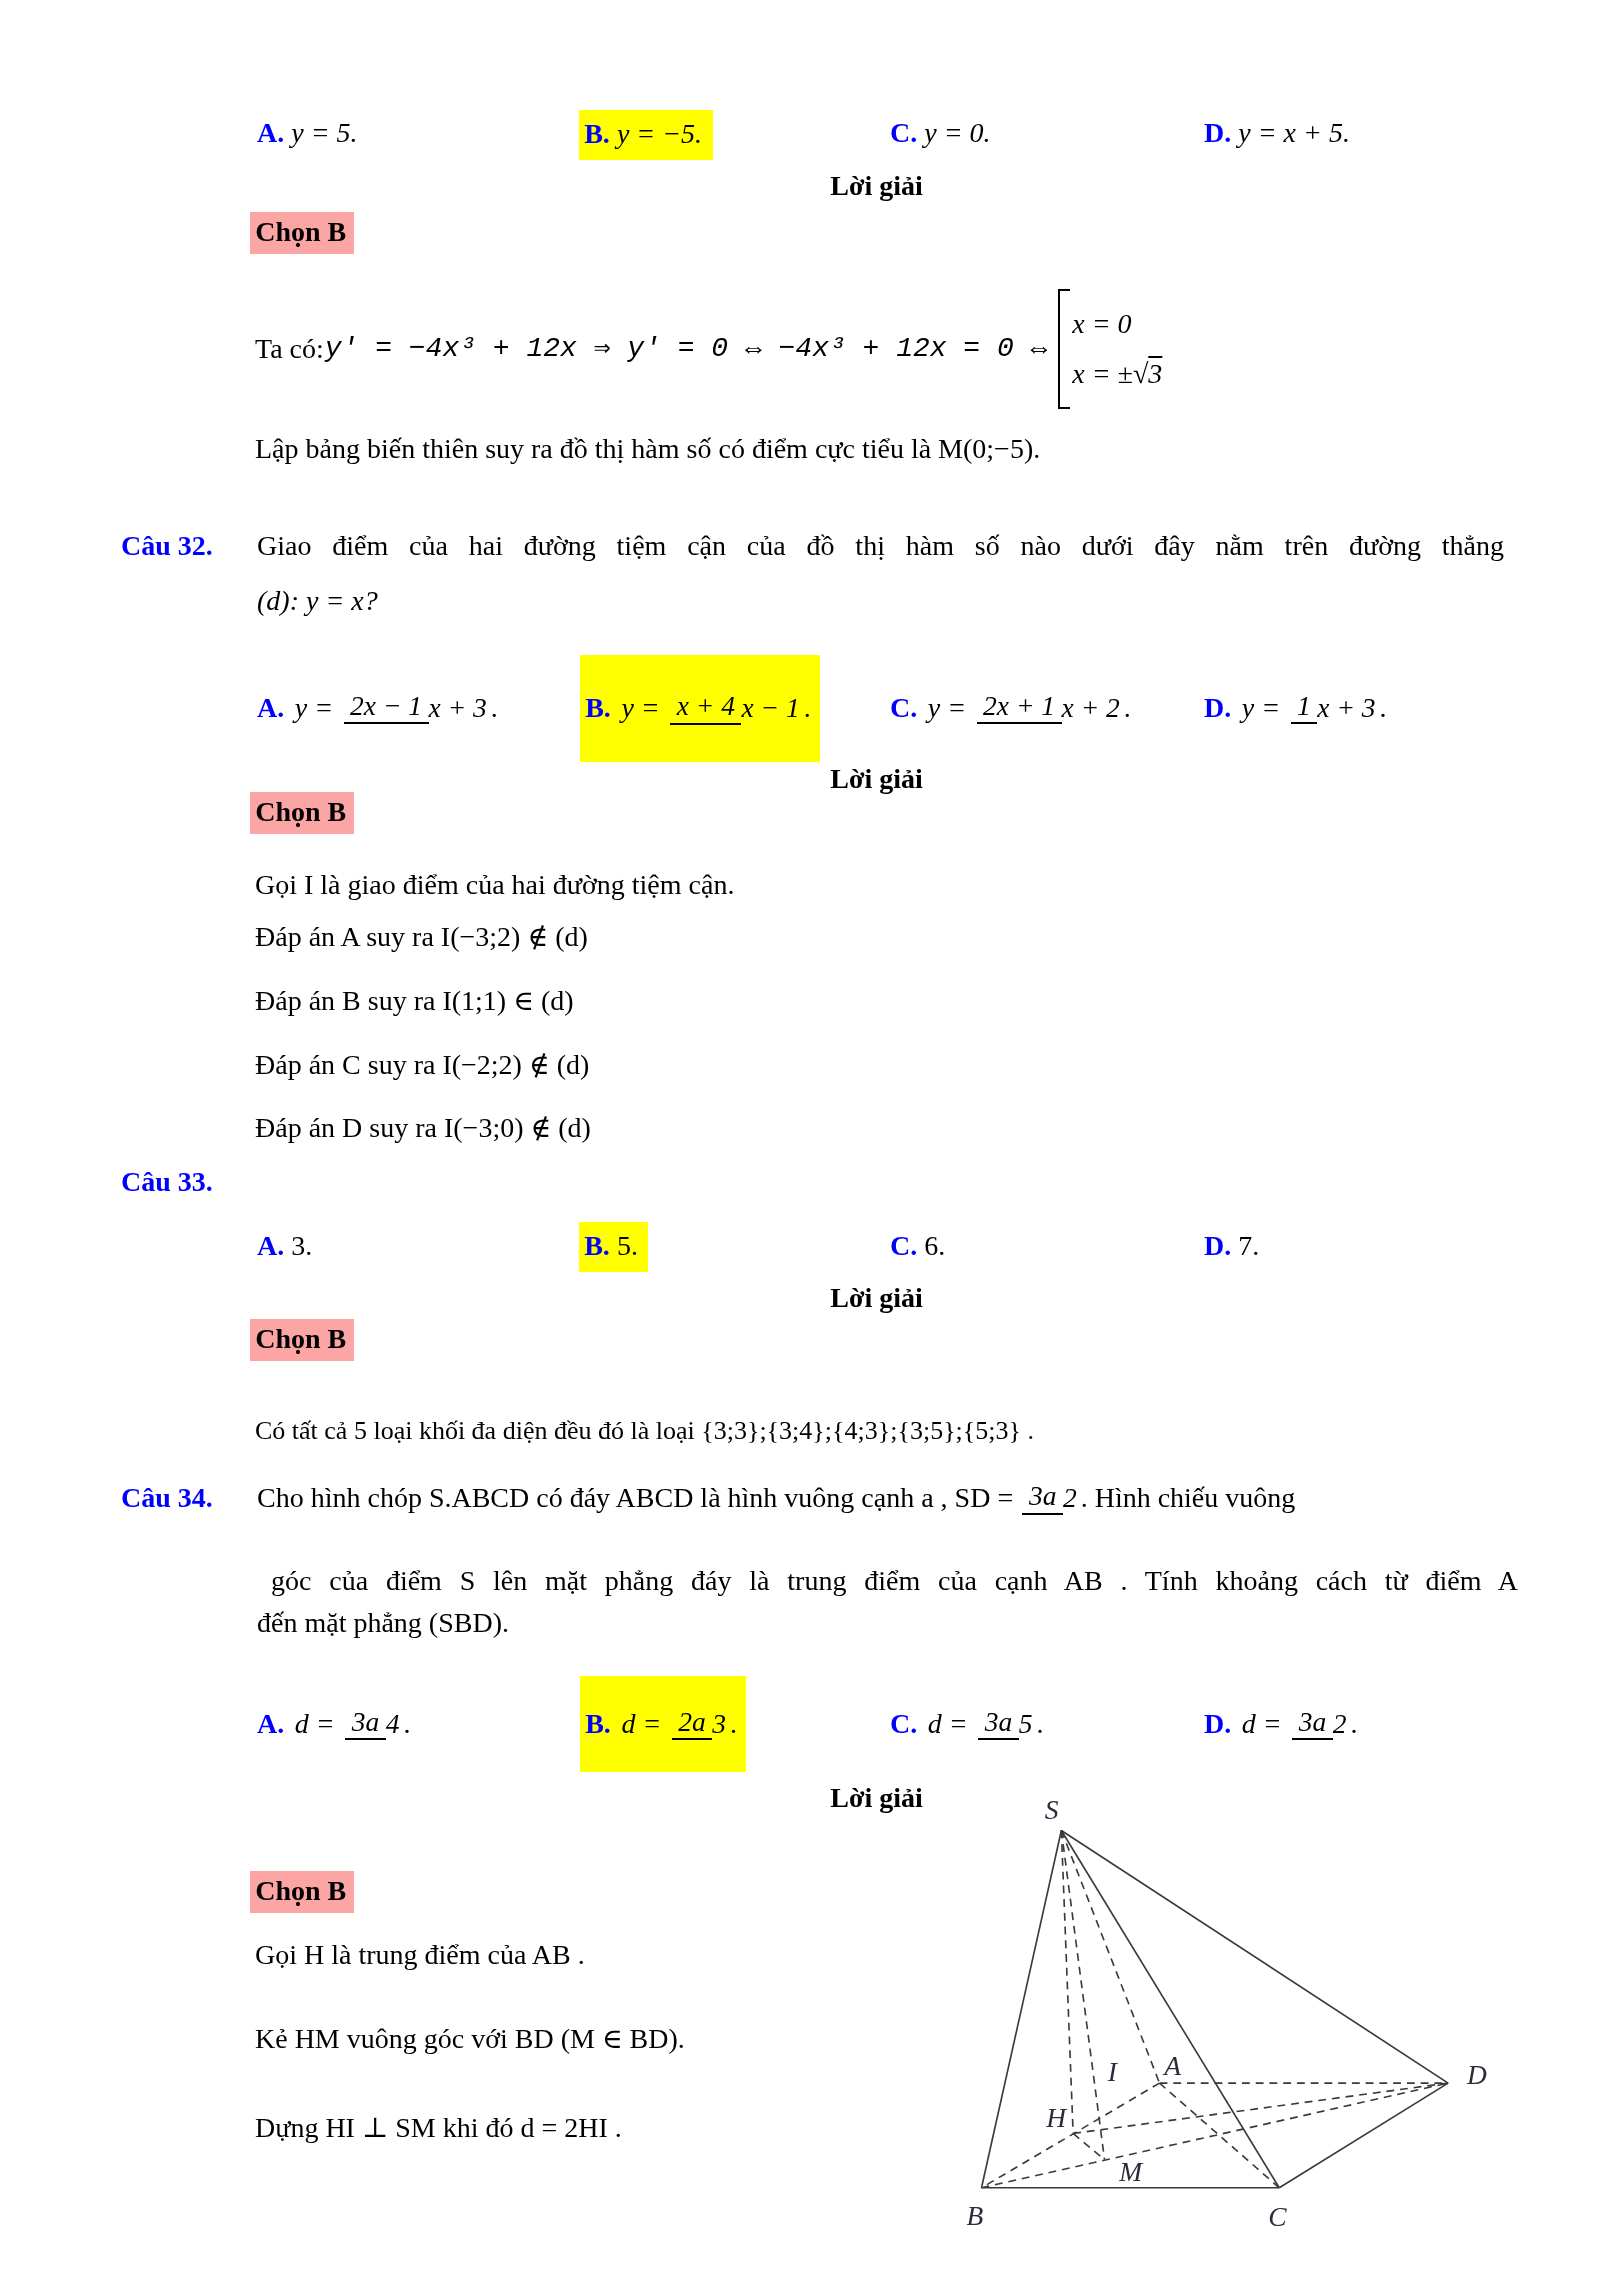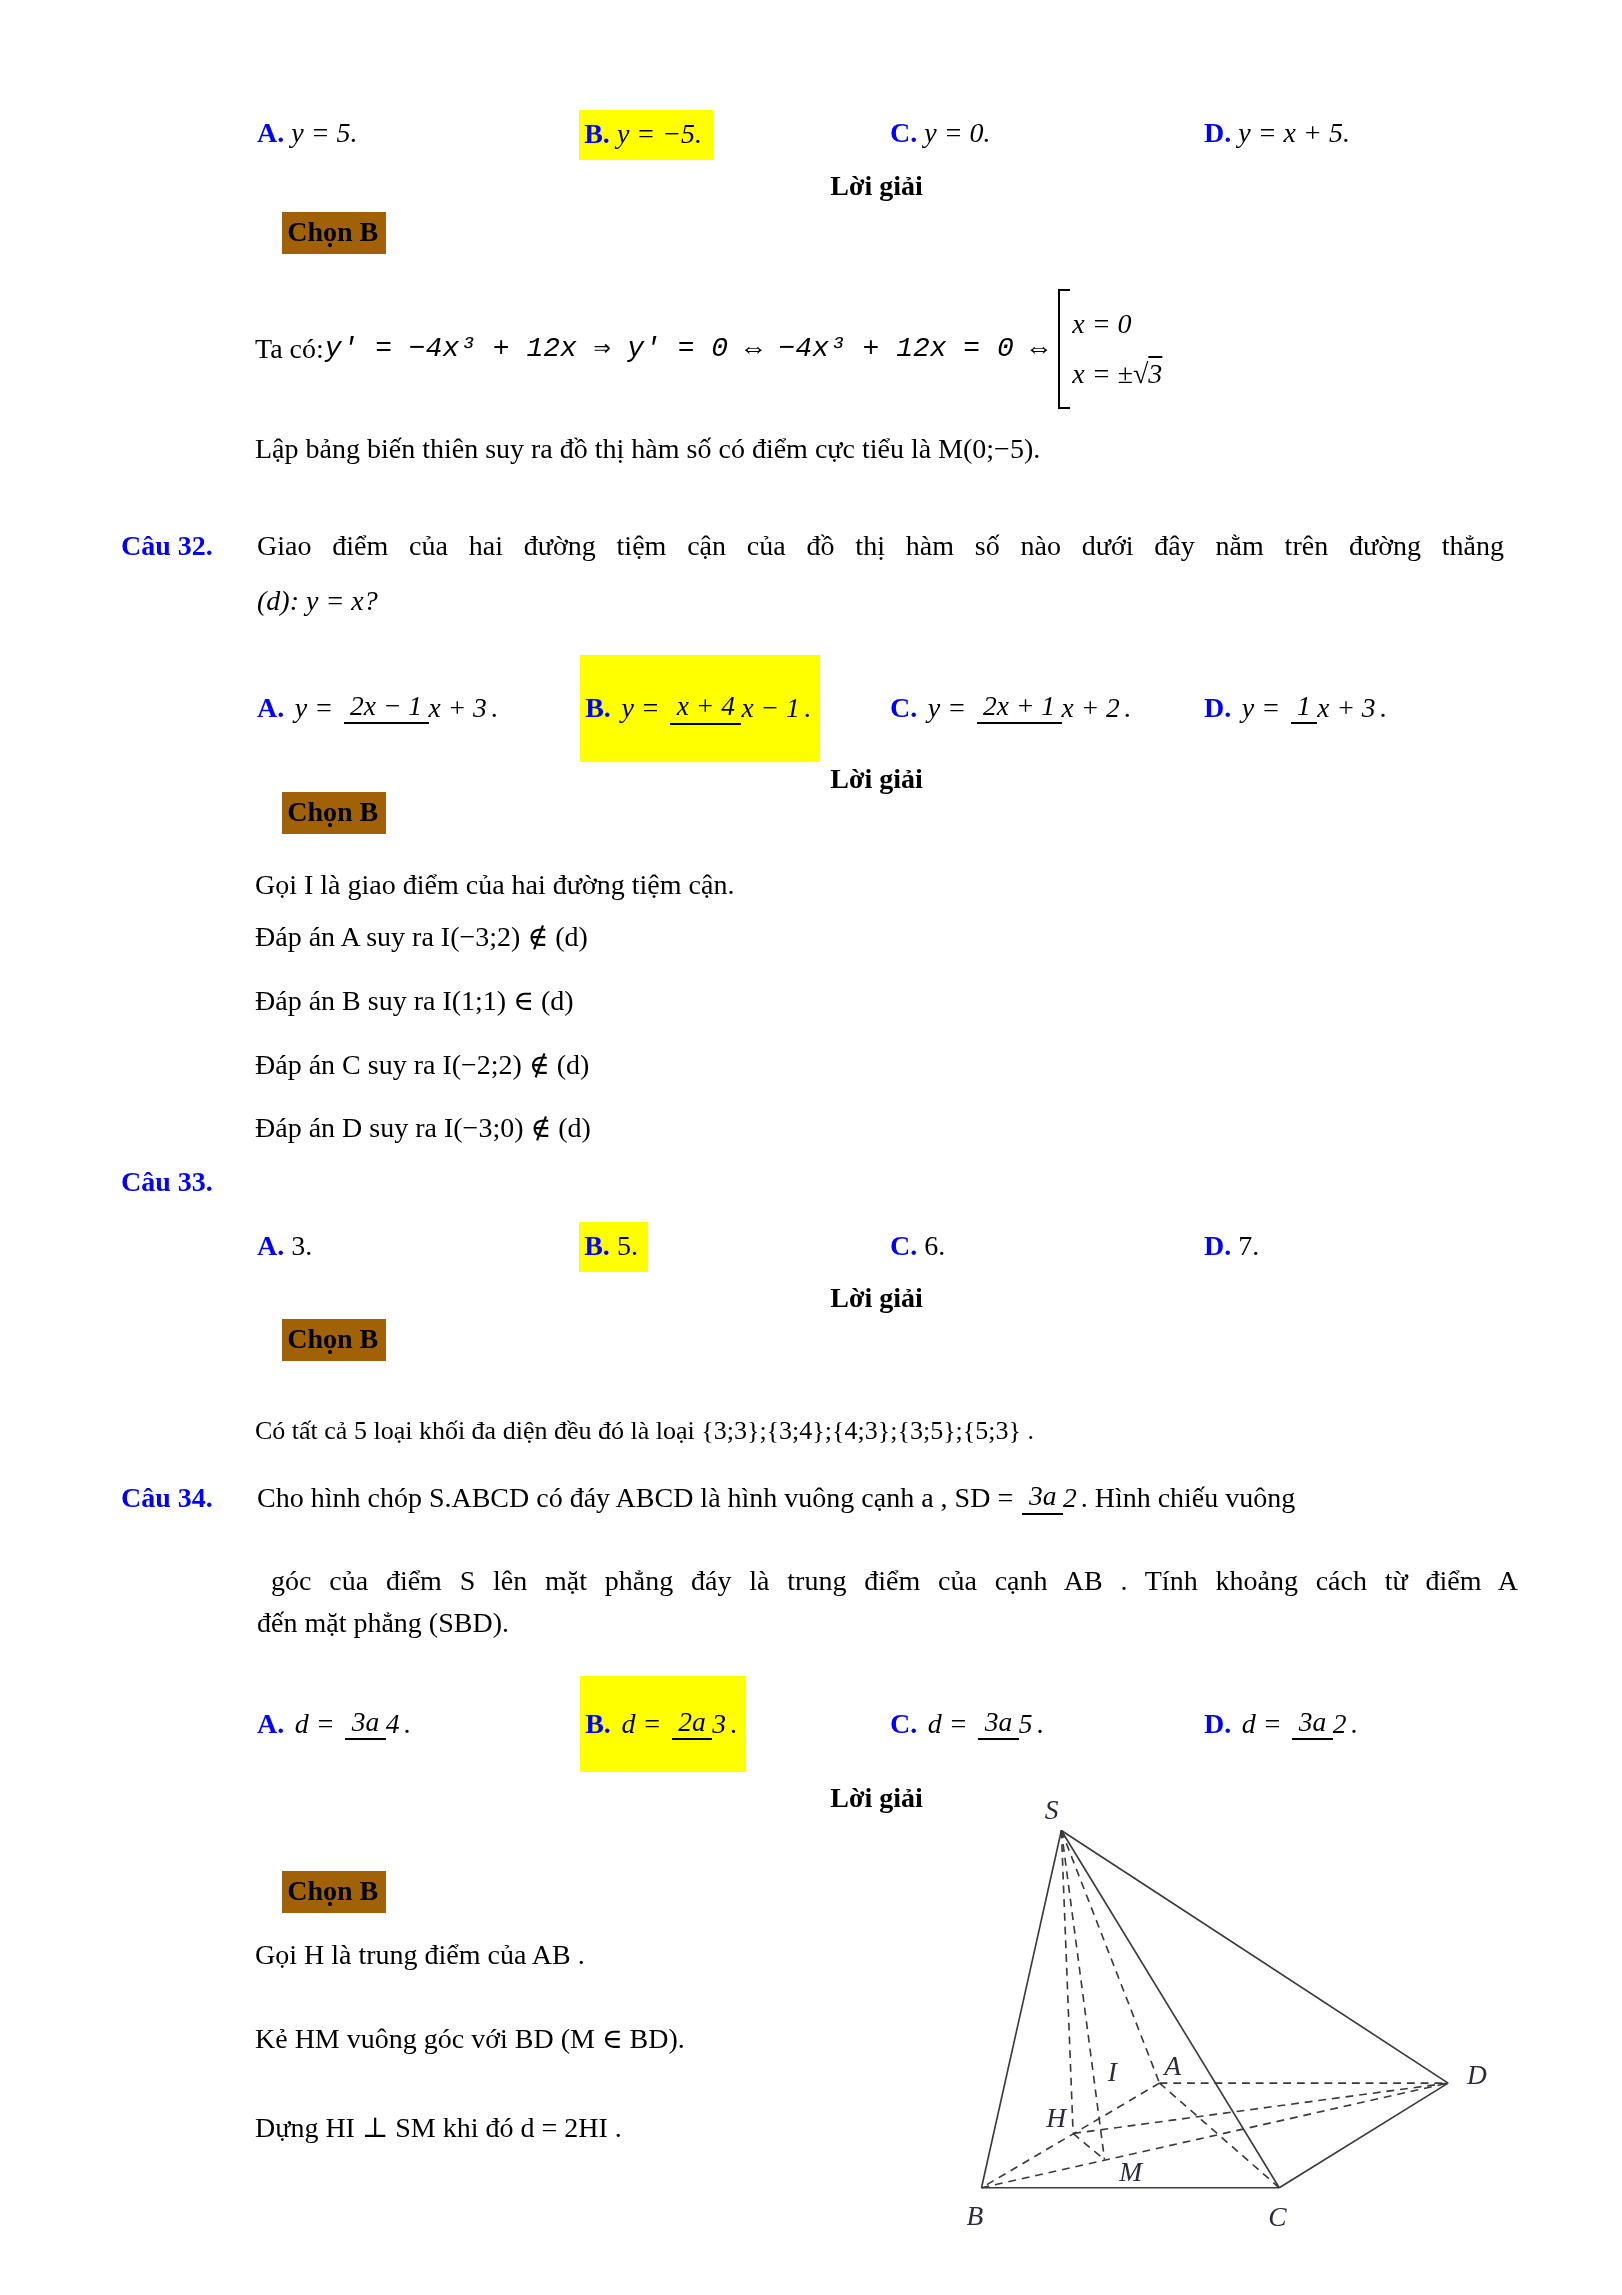--- a/index.html
+++ b/index.html
@@ -6,21 +6,21 @@
   .page{position:relative;width:1623px;height:2295px;background:#ffffff;
         font-family:"Liberation Serif","DejaVu Serif",serif;color:#000;overflow:hidden;}
   .abs{position:absolute;}
   .t{font-size:28px;line-height:1.22;white-space:nowrap;}
   .big{font-size:26px;margin-top:24px;}
   .just{white-space:normal;width:1247px;text-align:justify;text-align-last:justify;}
   .blue{color:#0000ff;font-weight:bold;}
   .bold{font-weight:bold;}
   .math{font-style:italic;}
   .hl-y{background:#ffff00;}
-  .hl-g{background:#a16207;margin-left:32px;}
+  .hl-g{background:#fca5a5;}
   .pad-y{padding:6.5px 10.5px 9.2px 5.2px;}
   .pad-g{padding:2.6px 7.9px 5.2px 5.2px;}
   .center1340{left:255px;width:1243px;text-align:center;text-align-last:center;}
   .opt-flex{display:flex;align-items:center;gap:10.5px;}
   .frac{display:inline-flex;flex-direction:row;text-align:center;line-height:1.05;font-style:italic;font-size:27.5px;}
   .frac .num{border-bottom:2px solid #000;padding:0 6.5px 2px;}
   .frac .den{padding-top:2px;}
   .bracket{width:9.8px;height:116px;border-left:2.6px solid #000;border-top:2.6px solid #000;border-bottom:2.6px solid #000;margin:0 2.6px 0 10.5px;}
   .system{display:flex;flex-direction:column;gap:18px;font-style:italic;font-size:28px;}
   .rad{text-decoration:overline;}

